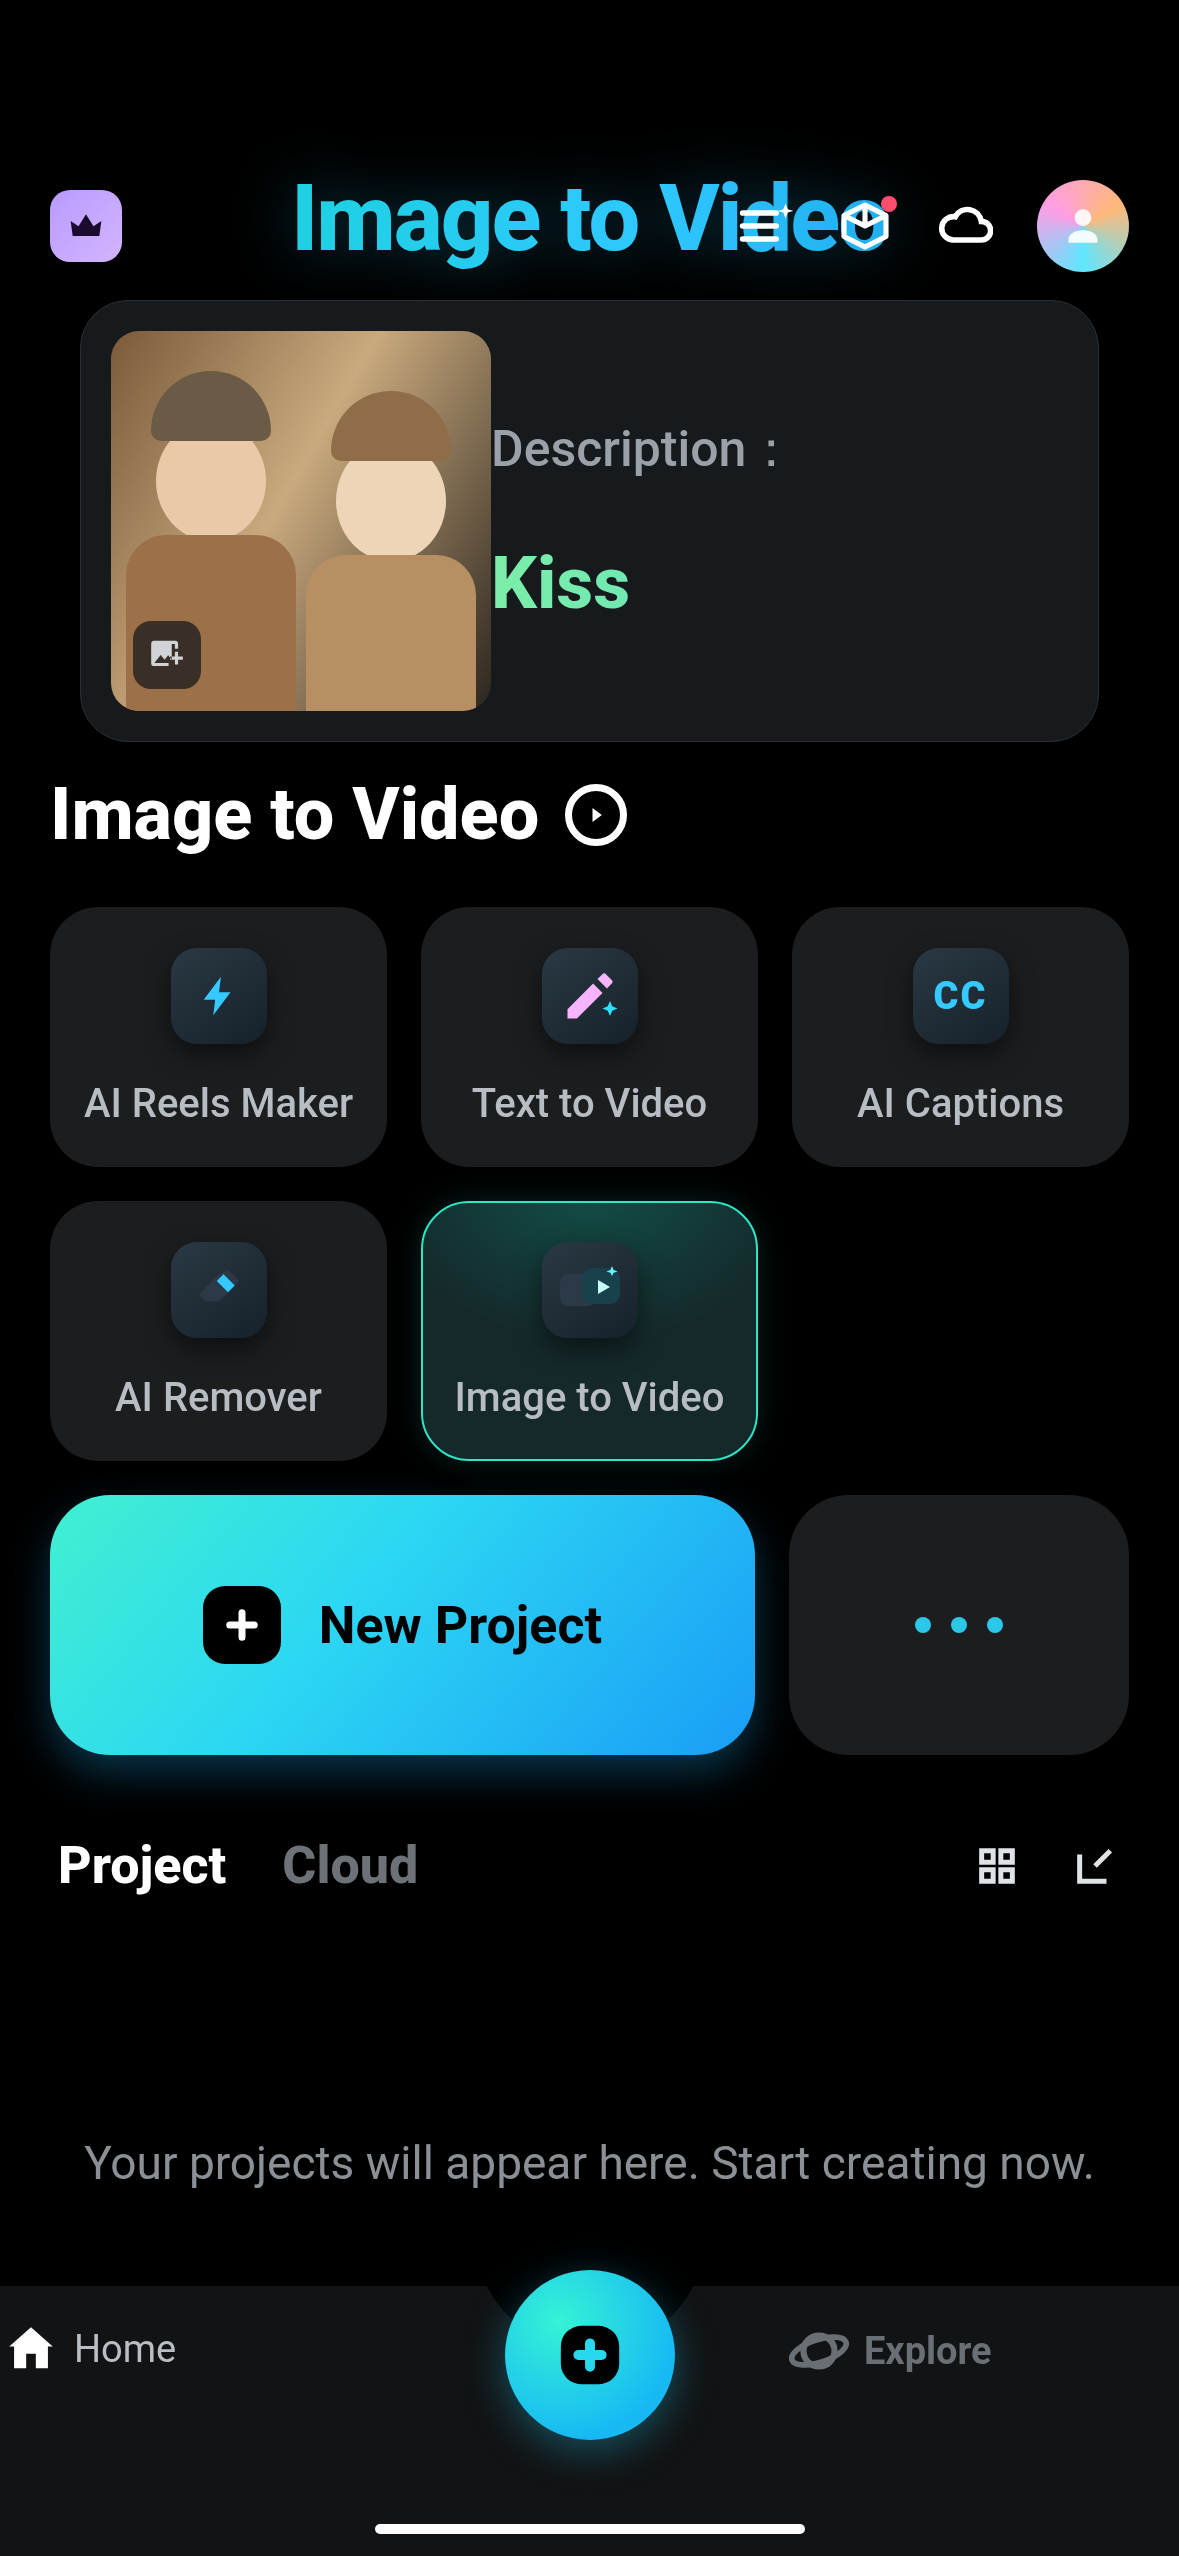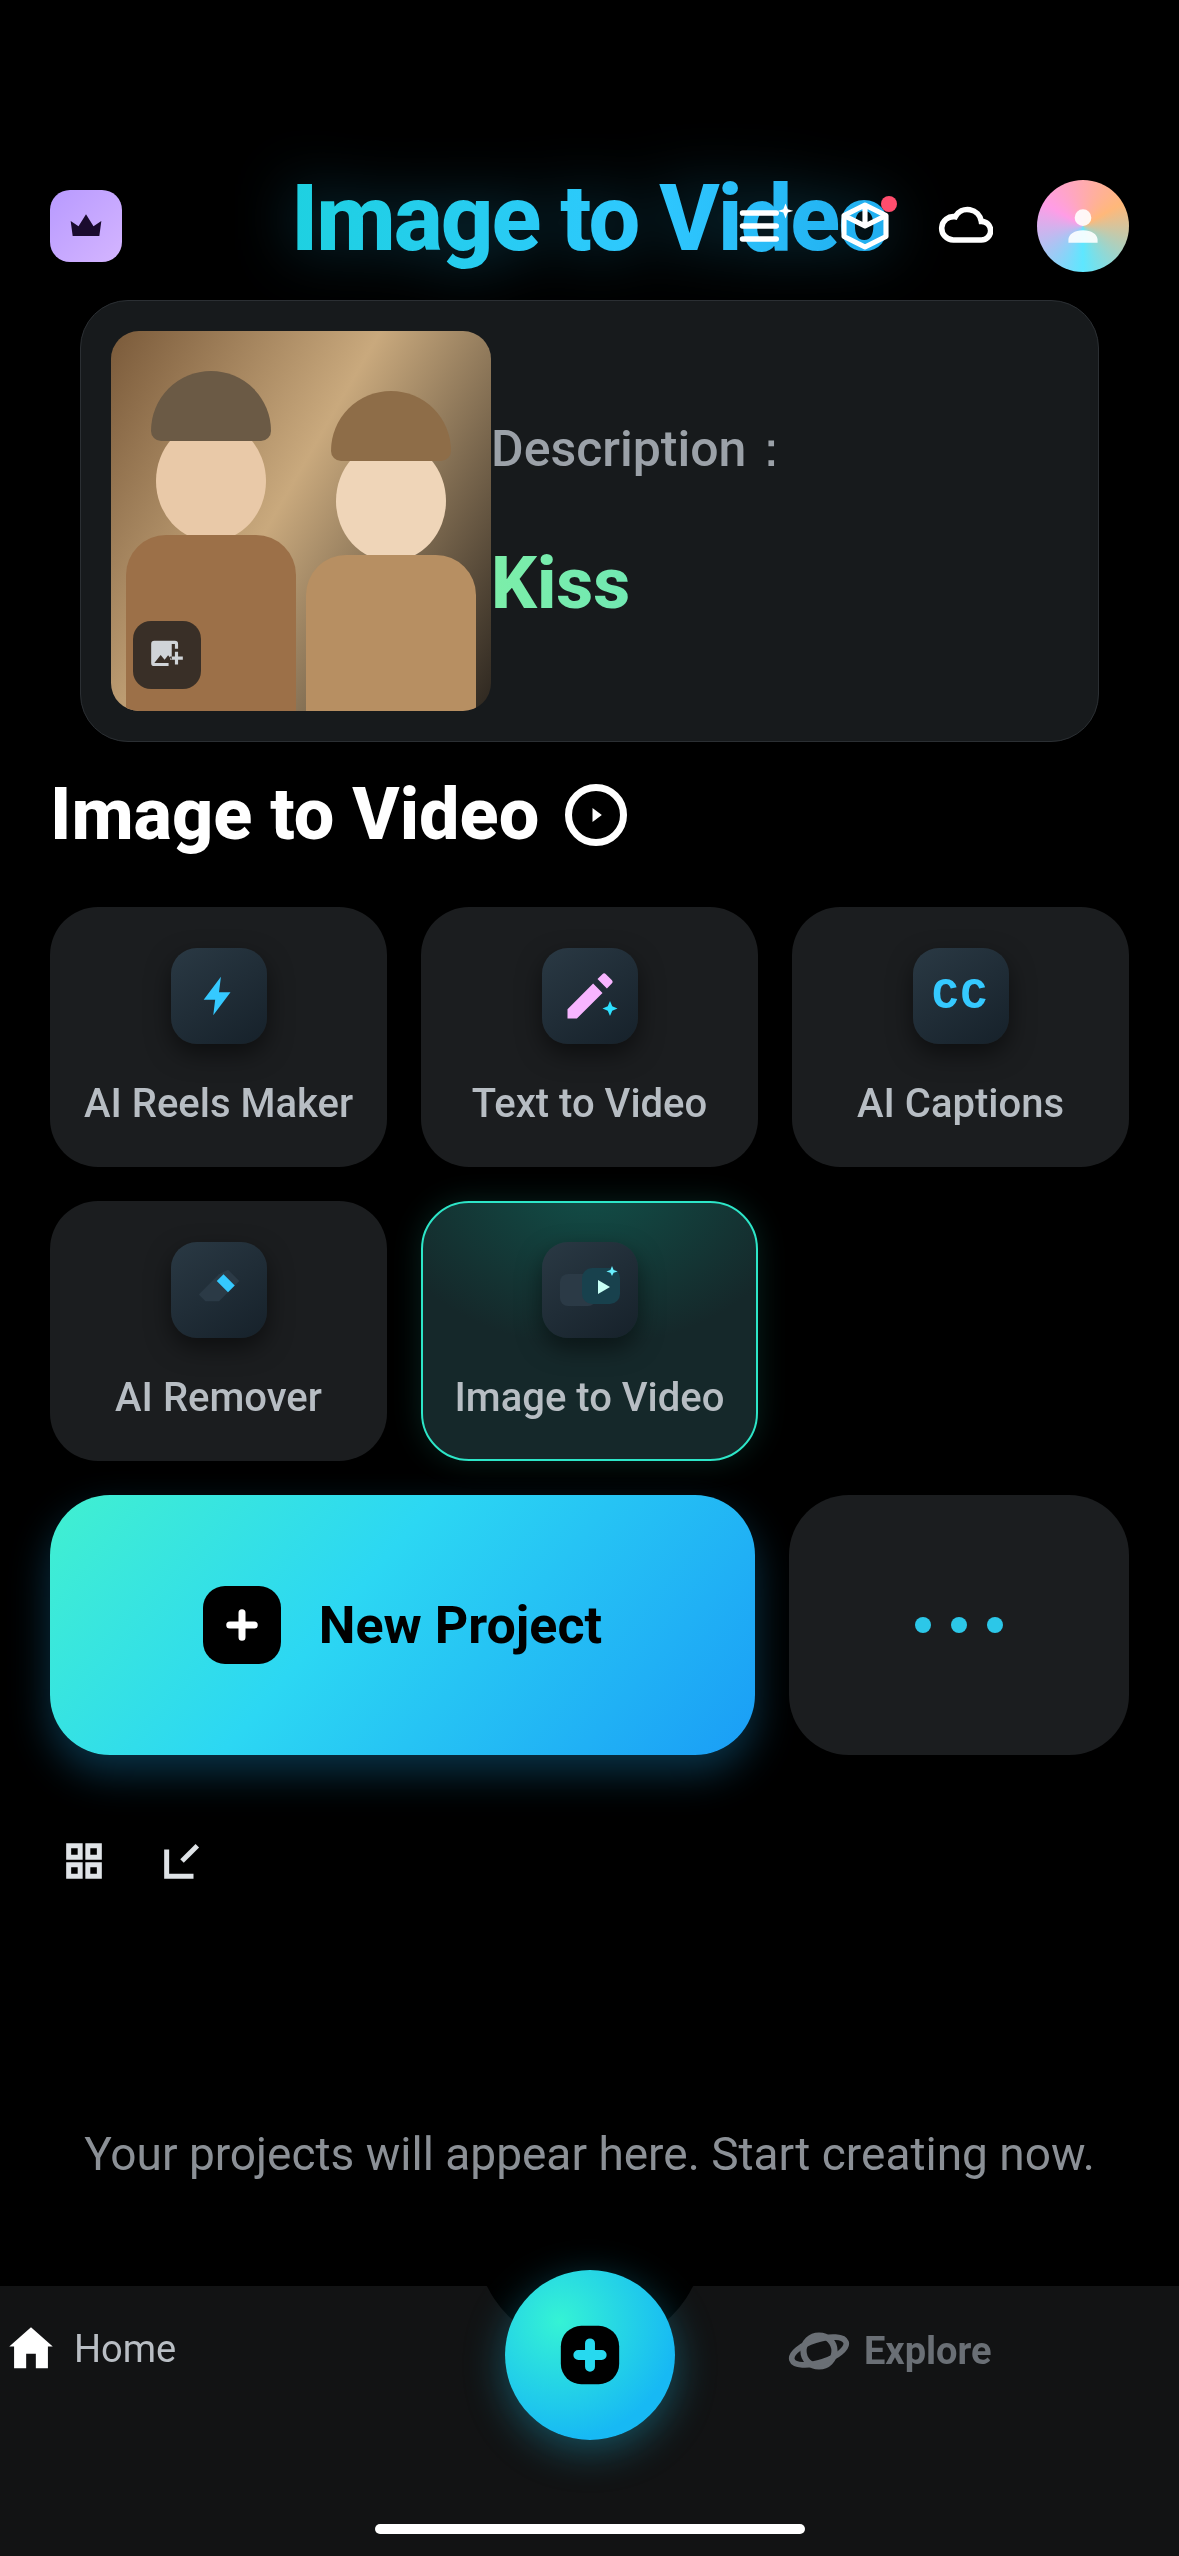--- a/index.html
+++ b/index.html
@@ -296,21 +296,21 @@
       <svg width="60" height="60" viewBox="0 0 24 24">
           <path fill="#f7b5ff" d="M3 17.25V21h3.75L17 10.75l-3.75-3.75L3 17.25zM20.7 7.04a1 1 0 0 0 0-1.41l-2.34-2.34a1 1 0 0 0-1.41 0L15 5.24 18.76 9l1.94-1.96z"></path>
           <path fill="#2de0ff" d="M20 14l.9 2.1L23 17l-2.1.9L20 20l-.9-2.1L17 17l2.1-.9z"></path>
         </svg>
     </div>
     <div class="tlabel">Text  to Video</div>
   </div>
 
   <div class="tile">
     <div class="ticn">
-      <span style="color:#35c9ff;font-weight:900;font-size:44px;letter-spacing:2px;font-family:Liberation Mono, monospace;">CC</span>
+      <span style="color:#35c9ff;font-weight:900;font-size:38px;letter-spacing:2px;">CC</span>
     </div>
     <div class="tlabel">AI Captions</div>
   </div>
 
   <div class="tile">
     <div class="ticn">
       <svg width="54" height="54" viewBox="0 0 24 24">
           <path fill="#2b3a46" d="M16 3l5 5-9 9H6l-3-3 9-9 4-2z"></path>
           <path fill="#35c9ff" d="M14 5l5 5-3 3-5-5 3-3z"></path>
         </svg>
@@ -344,20 +344,24 @@
   <div class="more-btn">
     <span class="dots">
         <span></span>
         <span></span>
         <span></span>
       </span>
   </div>
 </div>
 
 <div class="tabs-row">
+  <div class="tabs">
+    <span class="tab active">Project</span>
+    <span class="tab">Cloud</span>
+  </div>
   <div class="tabs-actions">
     <span class="icn-btn">
       <svg width="46" height="46" viewBox="0 0 24 24">
           <path fill="none" stroke="#dfe3e7" stroke-width="2.6" d="M4 4h6v6H4zM14 4h6v6h-6zM4 14h6v6H4zM14 14h6v6h-6z"></path>
         </svg>
     </span>
     <span class="icn-btn">
       <svg width="46" height="46" viewBox="0 0 24 24">
           <path fill="none" stroke="#dfe3e7" stroke-width="2.6" d="M4 6v14h14"></path>
           <path fill="none" stroke="#dfe3e7" stroke-width="2.6" d="M20 4l-8 8"></path>

